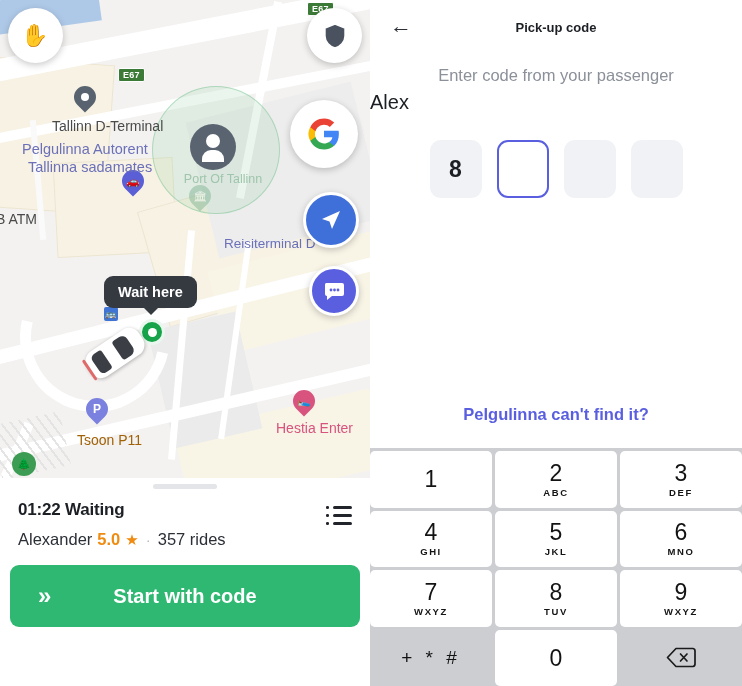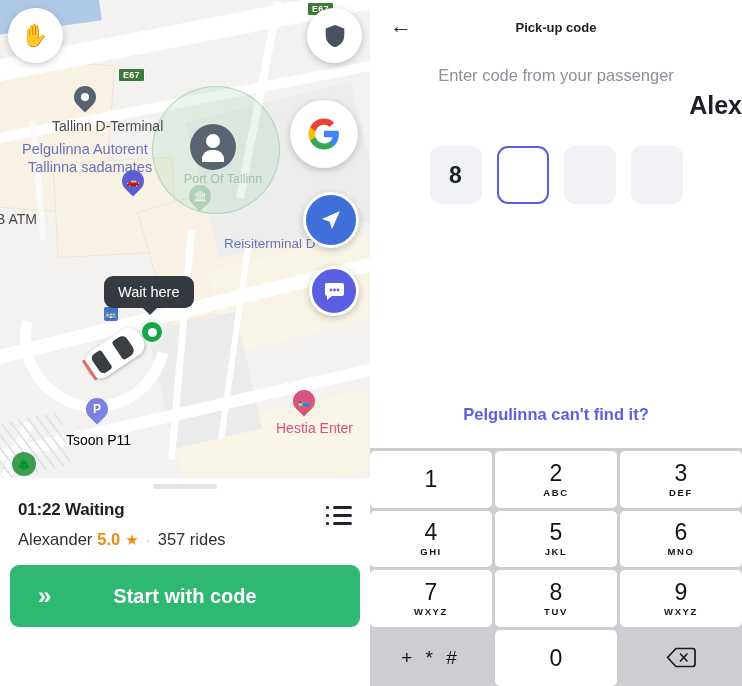--- a/index.html
+++ b/index.html
@@ -114,28 +114,28 @@
     background: #3f73d4; border-radius: 2px; color:#fff; font-size: 9px;
     display:flex; align-items:center; justify-content:center;
   }
 
   .map-label { position: absolute; white-space: nowrap; }
   .lbl-dterm { top: 118px; left: 52px; font-size: 14px; color: #4a4a4a; }
   .lbl-pelg { top: 141px; left: 22px; font-size: 14.5px; color: #6b70b8; }
   .lbl-sada { top: 159px; left: 28px; font-size: 14.5px; color: #6b70b8; }
   .lbl-atm { top: 211px; left: -4px; font-size: 14px; color: #4a4a4a; }
   .lbl-reis { top: 236px; left: 224px; font-size: 13.5px; color: #6b70b8; }
-  .lbl-tsoon { top: 432px; left: 66px; font-size: 14px; color: #000000; }
+  .lbl-tsoon { top: 432px; left: 77px; font-size: 14px; color: #a16207; }
   .lbl-hestia { top: 420px; left: 276px; font-size: 14px; color: #d8537e; }
 
   
   .tooltip {
     position: absolute; top: 276px; left: 104px;
     background: #343a40; color: #fff; border-radius: 9px;
-    padding: 8px 14px; font-size: 14.5px; font-weight: 400;
+    padding: 8px 14px; font-size: 14.5px; font-weight: 700;
   }
   .tooltip::after {
     content: ""; position: absolute; bottom: -7px; left: 50%; margin-left: -7px;
     border-left: 8px solid transparent; border-right: 8px solid transparent;
     border-top: 8px solid #343a40;
   }
   .pickup-dot {
     position: absolute; top: 319px; left: 139px; width: 26px; height: 26px;
     border-radius: 50%; background: #16a34a; border: 3px solid #eaf7ef;
     display: flex; align-items: center; justify-content: center;
@@ -187,21 +187,21 @@
 
   
   .right-panel { position: relative; width: 372px; height: 686px; background: #fff; }
   .rp-header { position: relative; height: 54px; display: flex; align-items: center; justify-content: center; }
   .back-arrow {
     position: absolute; left: 20px; top: 14px; width: 28px; height: 24px; cursor: pointer;
     font-size: 22px; color: #2b2f36; line-height: 24px;
   }
   .rp-title { font-size: 13px; font-weight: 700; color: #1c1f24; }
   .rp-instruct { margin-top: 12px; text-align: center; font-size: 16.5px; color: #8b9099; }
-  .rp-name { margin-top: 6px; text-align: right; font-size: 25px; font-weight: 700; color: #1c1f24; }
+  .rp-name { margin-top: 6px; text-align: left; font-size: 20px; font-weight: 400; color: #1c1f24; }
   .code-boxes { margin-top: 26px; display: flex; justify-content: center; gap: 15px; }
   .code-box {
     width: 52px; height: 58px; border-radius: 11px; background: #f1f2f5;
     display: flex; align-items: center; justify-content: center;
     font-size: 23px; font-weight: 700; color: #1c1f24; cursor: pointer;
   }
   .code-box.active { background: #fff; border: 2px solid #5a5fe0; }
   .cant-find {
     position: absolute; top: 405px; width: 100%; text-align: center;
     font-size: 16.5px; font-weight: 700; color: #5a5fe0; cursor: pointer;

